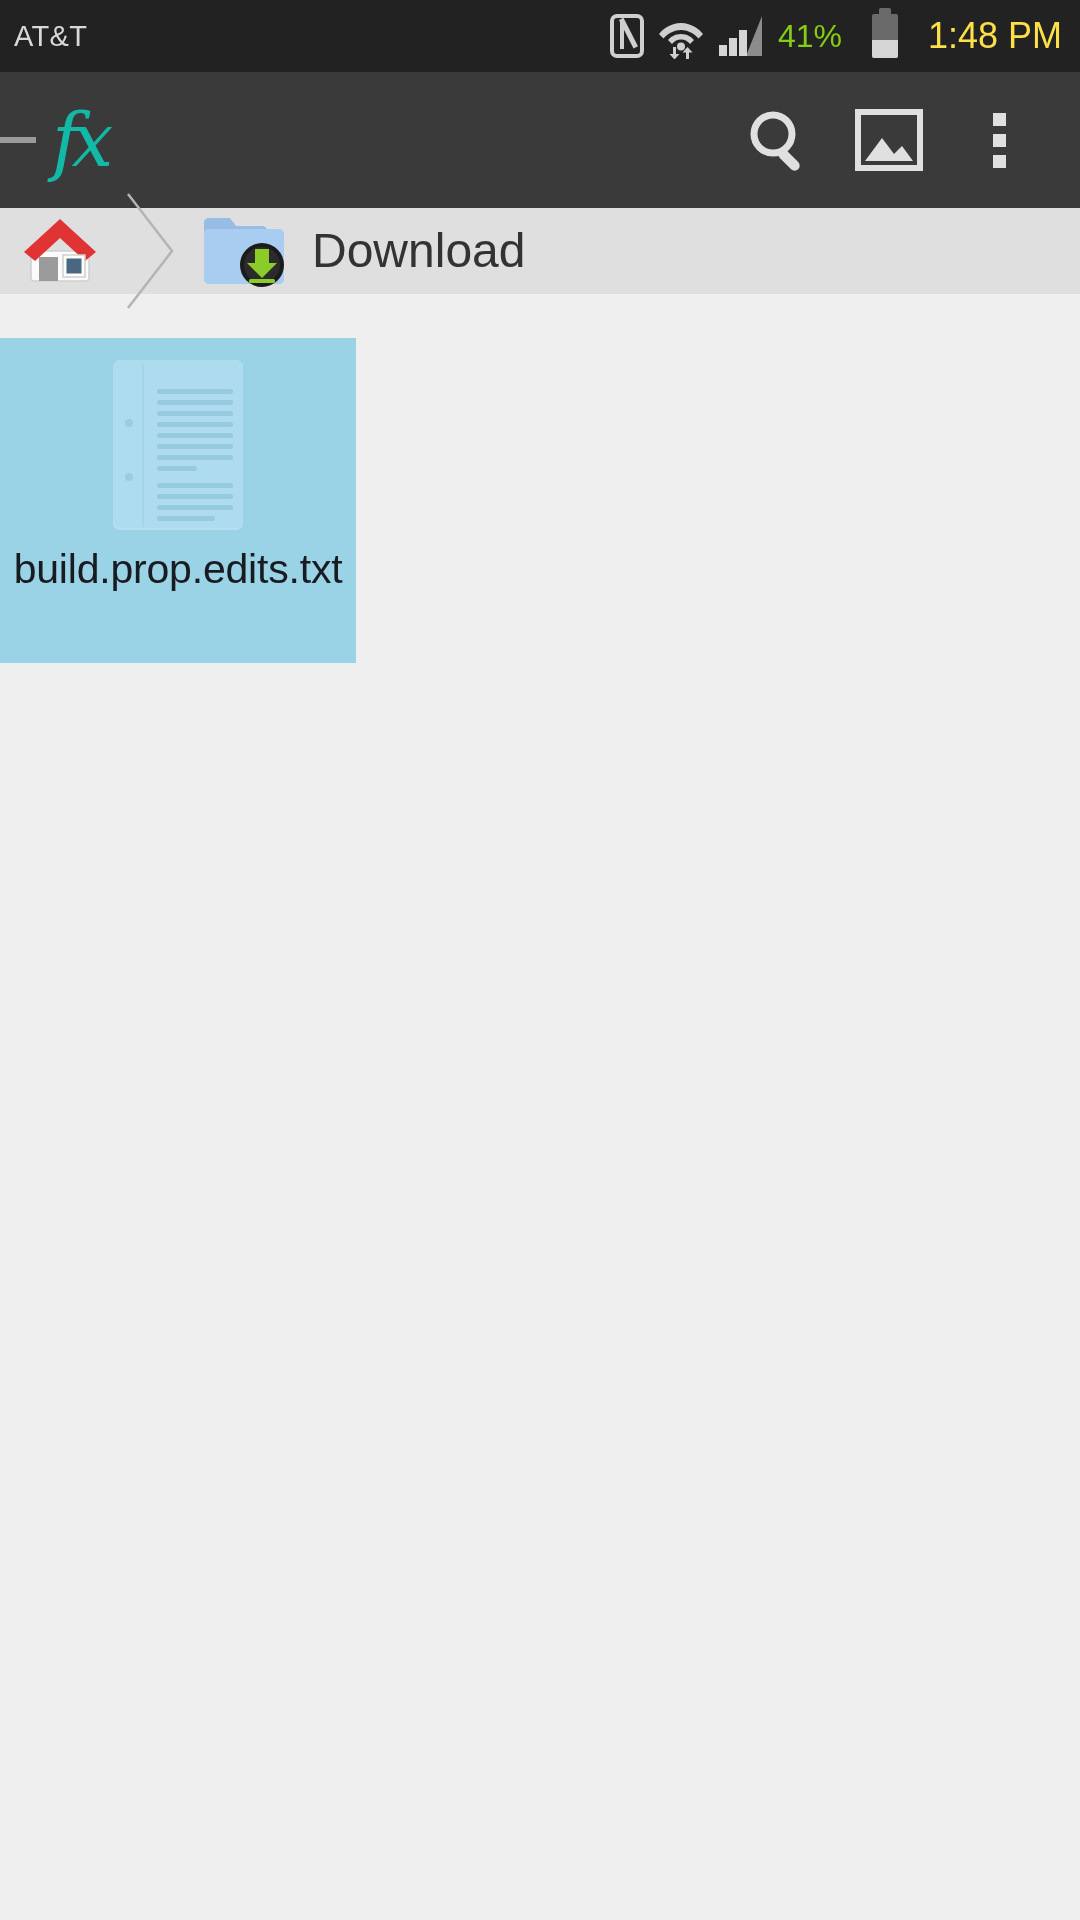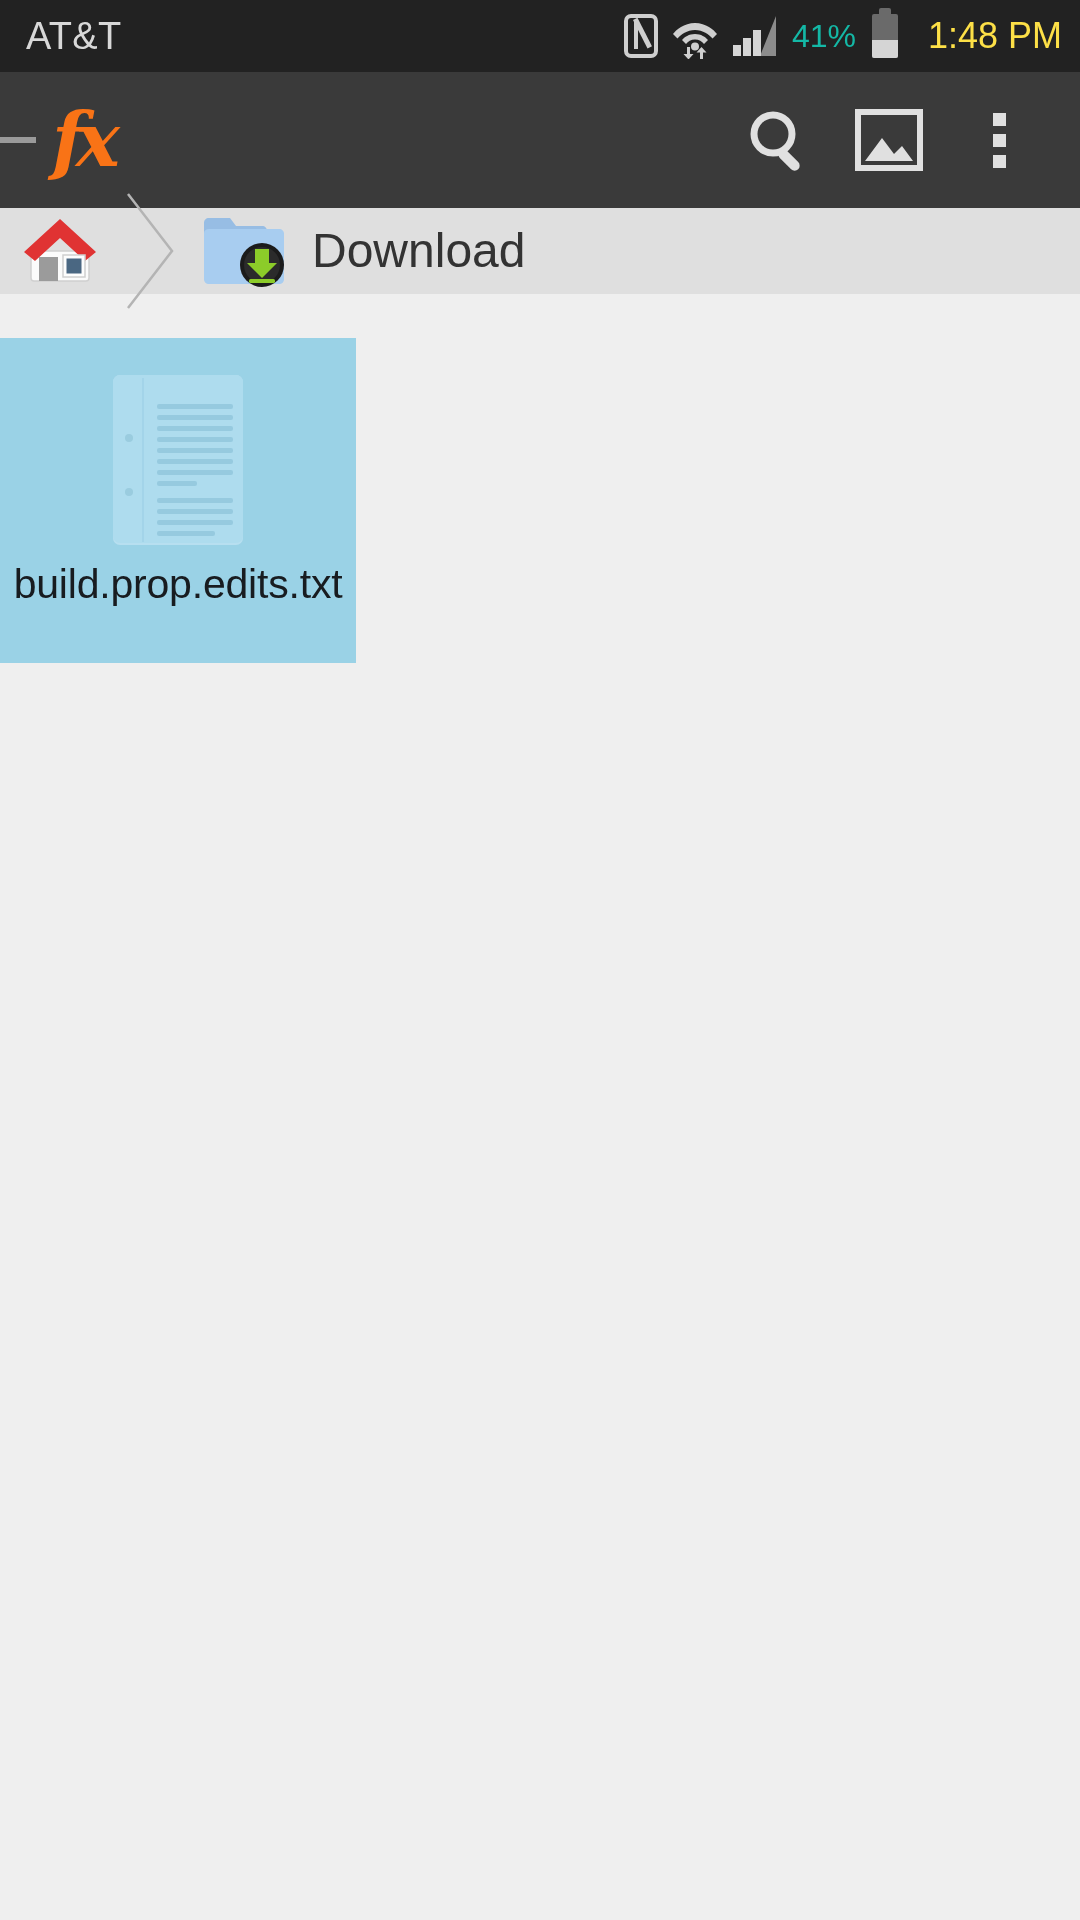--- a/index.html
+++ b/index.html
@@ -29,26 +29,25 @@
     width: 1080px;
     height: 72px;
     background: #222222;
     display: flex;
     align-items: center;
     box-sizing: border-box;
     padding: 0 18px 0 14px;
   }
   .carrier {
     color: #d8d8d8;
-    font-size: 38px;
+    font-size: 29px;
     font-weight: 300;
     letter-spacing: 0.3px;
     line-height: 1;
     white-space: nowrap;
-    margin-left: 12px;
   }
   .status-spacer { flex: 1 1 auto; }
   .status-icons {
     display: flex;
     align-items: center;
     gap: 14px;
   }
 
   
   .nfc-icon {
@@ -78,25 +77,25 @@
 
   
   .wifi-wrap { position: relative; width: 46px; height: 46px; }
   .wifi-wrap svg { display:block; }
 
   
   .signal-wrap { position: relative; width: 46px; height: 44px; }
   .signal-wrap svg { display:block; }
 
   .battery-pct {
-    color: #14b8a6;
+    color: #84cc16;
     font-size: 32px;
     font-weight: 300;
     line-height: 1;
-    margin-right: 2px;
+    margin-right: 16px;
   }
   .battery {
     position: relative;
     width: 26px; height: 44px;
     background: #6a6a6a;
     border-radius: 2px;
   }
   .battery::before {
     content: "";
     position: absolute;
@@ -136,24 +135,24 @@
   }
   .drawer-dash {
     width: 36px;
     height: 6px;
     background: #9a9a9a;
     margin-left: 0px;
     flex: 0 0 auto;
   }
   .fx-logo {
     margin-left: 16px;
-    color: #f97316;
+    color: #14b8a6;
     font-family: "DejaVu Serif", serif;
     font-style: italic;
-    font-weight: 700;
+    font-weight: 400;
     font-size: 74px;
     line-height: 1;
     letter-spacing: -8px;
     white-space: nowrap;
     user-select: none;
     text-align: right;
   }
   .toolbar-spacer { flex: 1 1 auto; }
   .toolbar-actions {
     display: flex;
@@ -233,21 +232,21 @@
     padding-top: 12px;
   }
   .file-tile {
     width: 356px;
     height: 325px;
     box-sizing: border-box;
     display: flex;
     flex-direction: column;
     align-items: center;
     justify-content: flex-start;
-    padding-top: 24px;
+    padding-top: 9px;
     cursor: pointer;
   }
   .file-tile.selected {
     background: #9ad2e6;
   }
   .file-icon-wrap {
     width: 150px;
     height: 196px;
     display: flex;
     align-items: center;

